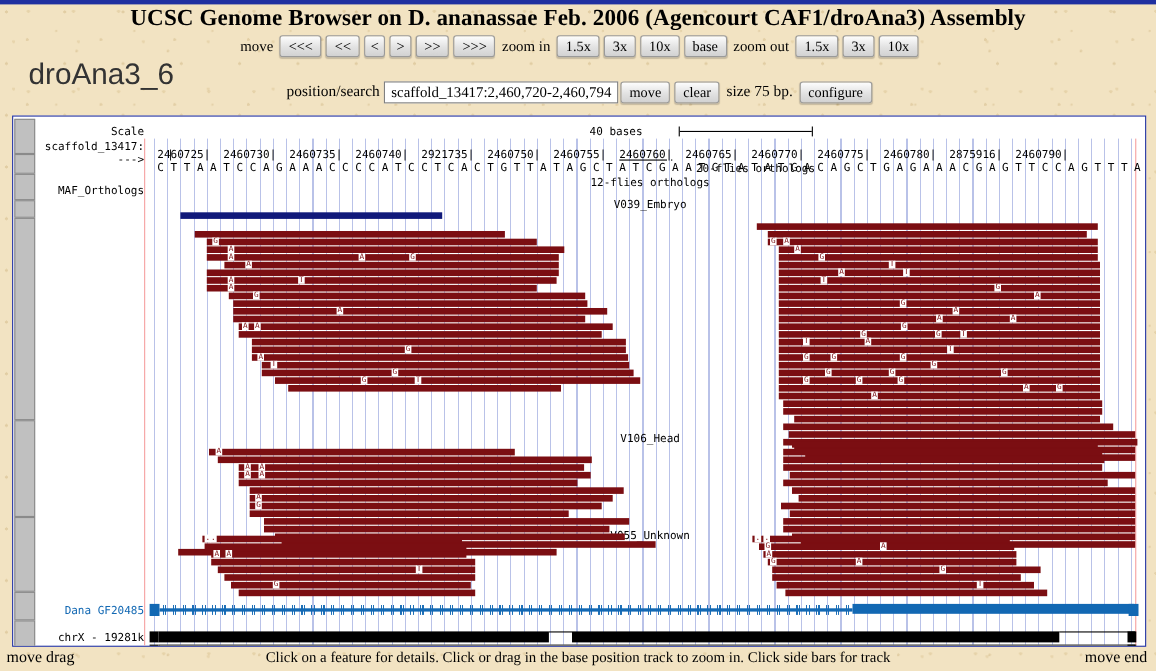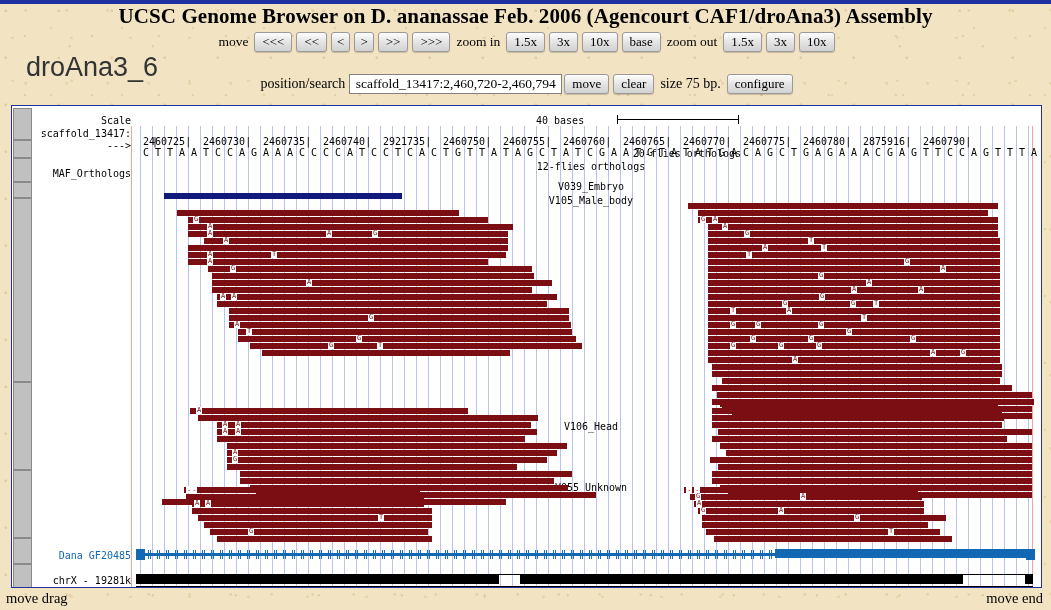--- a/index.html
+++ b/index.html
@@ -201,21 +201,21 @@
 
     <div id="ruler">
         <span class="tick" style="left:12px;">|</span>
         <span class="tick" style="left:3px;">2460725|</span>
         <span class="tick" style="left:63px;">2460730|</span>
         <span class="tick" style="left:123px;">2460735|</span>
         <span class="tick" style="left:183px;">2460740|</span>
         <span class="tick" style="left:243px;">2921735|</span>
         <span class="tick" style="left:303px;">2460750|</span>
         <span class="tick" style="left:363px;">2460755|</span>
-        <span class="tick" style="left:423px;">2460760|</span>
+        <span class="tick" style="left:423px;text-decoration:underline;">2460760|</span>
         <span class="tick" style="left:483px;">2460765|</span>
         <span class="tick" style="left:543px;">2460770|</span>
         <span class="tick" style="left:603px;">2460775|</span>
         <span class="tick" style="left:663px;">2460780|</span>
         <span class="tick" style="left:723px;">2875916|</span>
         <span class="tick" style="left:783px;">2460790|</span>
       </div>
 
     <div id="bases" style="width: 900px;">
         <span class="base" style="left:0px;">C</span>
@@ -292,22 +292,21 @@
         <span class="base" style="left:852px;">T</span>
         <span class="base" style="left:864px;">T</span>
         <span class="base" style="left:876px;">T</span>
         <span class="base" style="left:888px;">A</span>
       </div>
 
     <div class="mono lbl-left" style="left:20px;top:62px;width:99px;">MAF_Orthologs</div>
     <div class="mono lbl-ctr" style="left:429px;top:42px;width:300px;text-align:right;">20-flies orthologs</div>
     <div class="mono lbl-ctr" style="left:429px;top:55px;width:300px;">12-flies orthologs</div>
     <div class="mono lbl-ctr" style="left:429px;top:75px;width:300px;">V039_Embryo</div>
-    <div class="mono lbl-ctr" style="left:429px;top:89px;width:300px;">V105_Male_body</div>
-    <div class="mono lbl-ctr" style="left:429px;top:288px;width:300px;margin-top:27px;">V106_Head</div>
+    <div class="mono lbl-ctr" style="left:429px;top:288px;width:300px;">V106_Head</div>
     <div class="mono lbl-ctr" style="left:429px;top:376px;width:300px;">V055_Unknown</div>
 
     <div id="features">
         <div class="feat navy" style="left:152px;top:87px;width:238px;"></div>
         <div class="feat" style="left:165px;top:104px;width:282px;"></div>
         <div class="feat" style="left:176px;top:111px;width:300px;"></div>
         <div class="mm" style="left:181px;top:110px;">G</div>
         <div class="feat" style="left:176px;top:118px;width:325px;"></div>
         <div class="mm" style="left:195px;top:117px;">A</div>
         <div class="feat" style="left:176px;top:125px;width:320px;"></div>
@@ -496,14 +495,15 @@
     <div class="chain-cap" style="left:1013px;top:468px;"></div>
 
     <div class="chain-cap" style="left:124px;top:480px;"></div>
     <div class="chain-open" style="left:132px;top:480px;width:888px;"></div>
     <div class="chain-cap" style="left:1013px;top:480px;"></div>
   </div>
 </div>
 
 <div id="footer">
   <span class="lt">move drag</span>
+  <span class="ct">Click on a feature for details. Click or drag in the base position track to zoom in. Click side bars for track</span>
   <span class="rt">move end</span>
 </div>
 
 </body></html>

